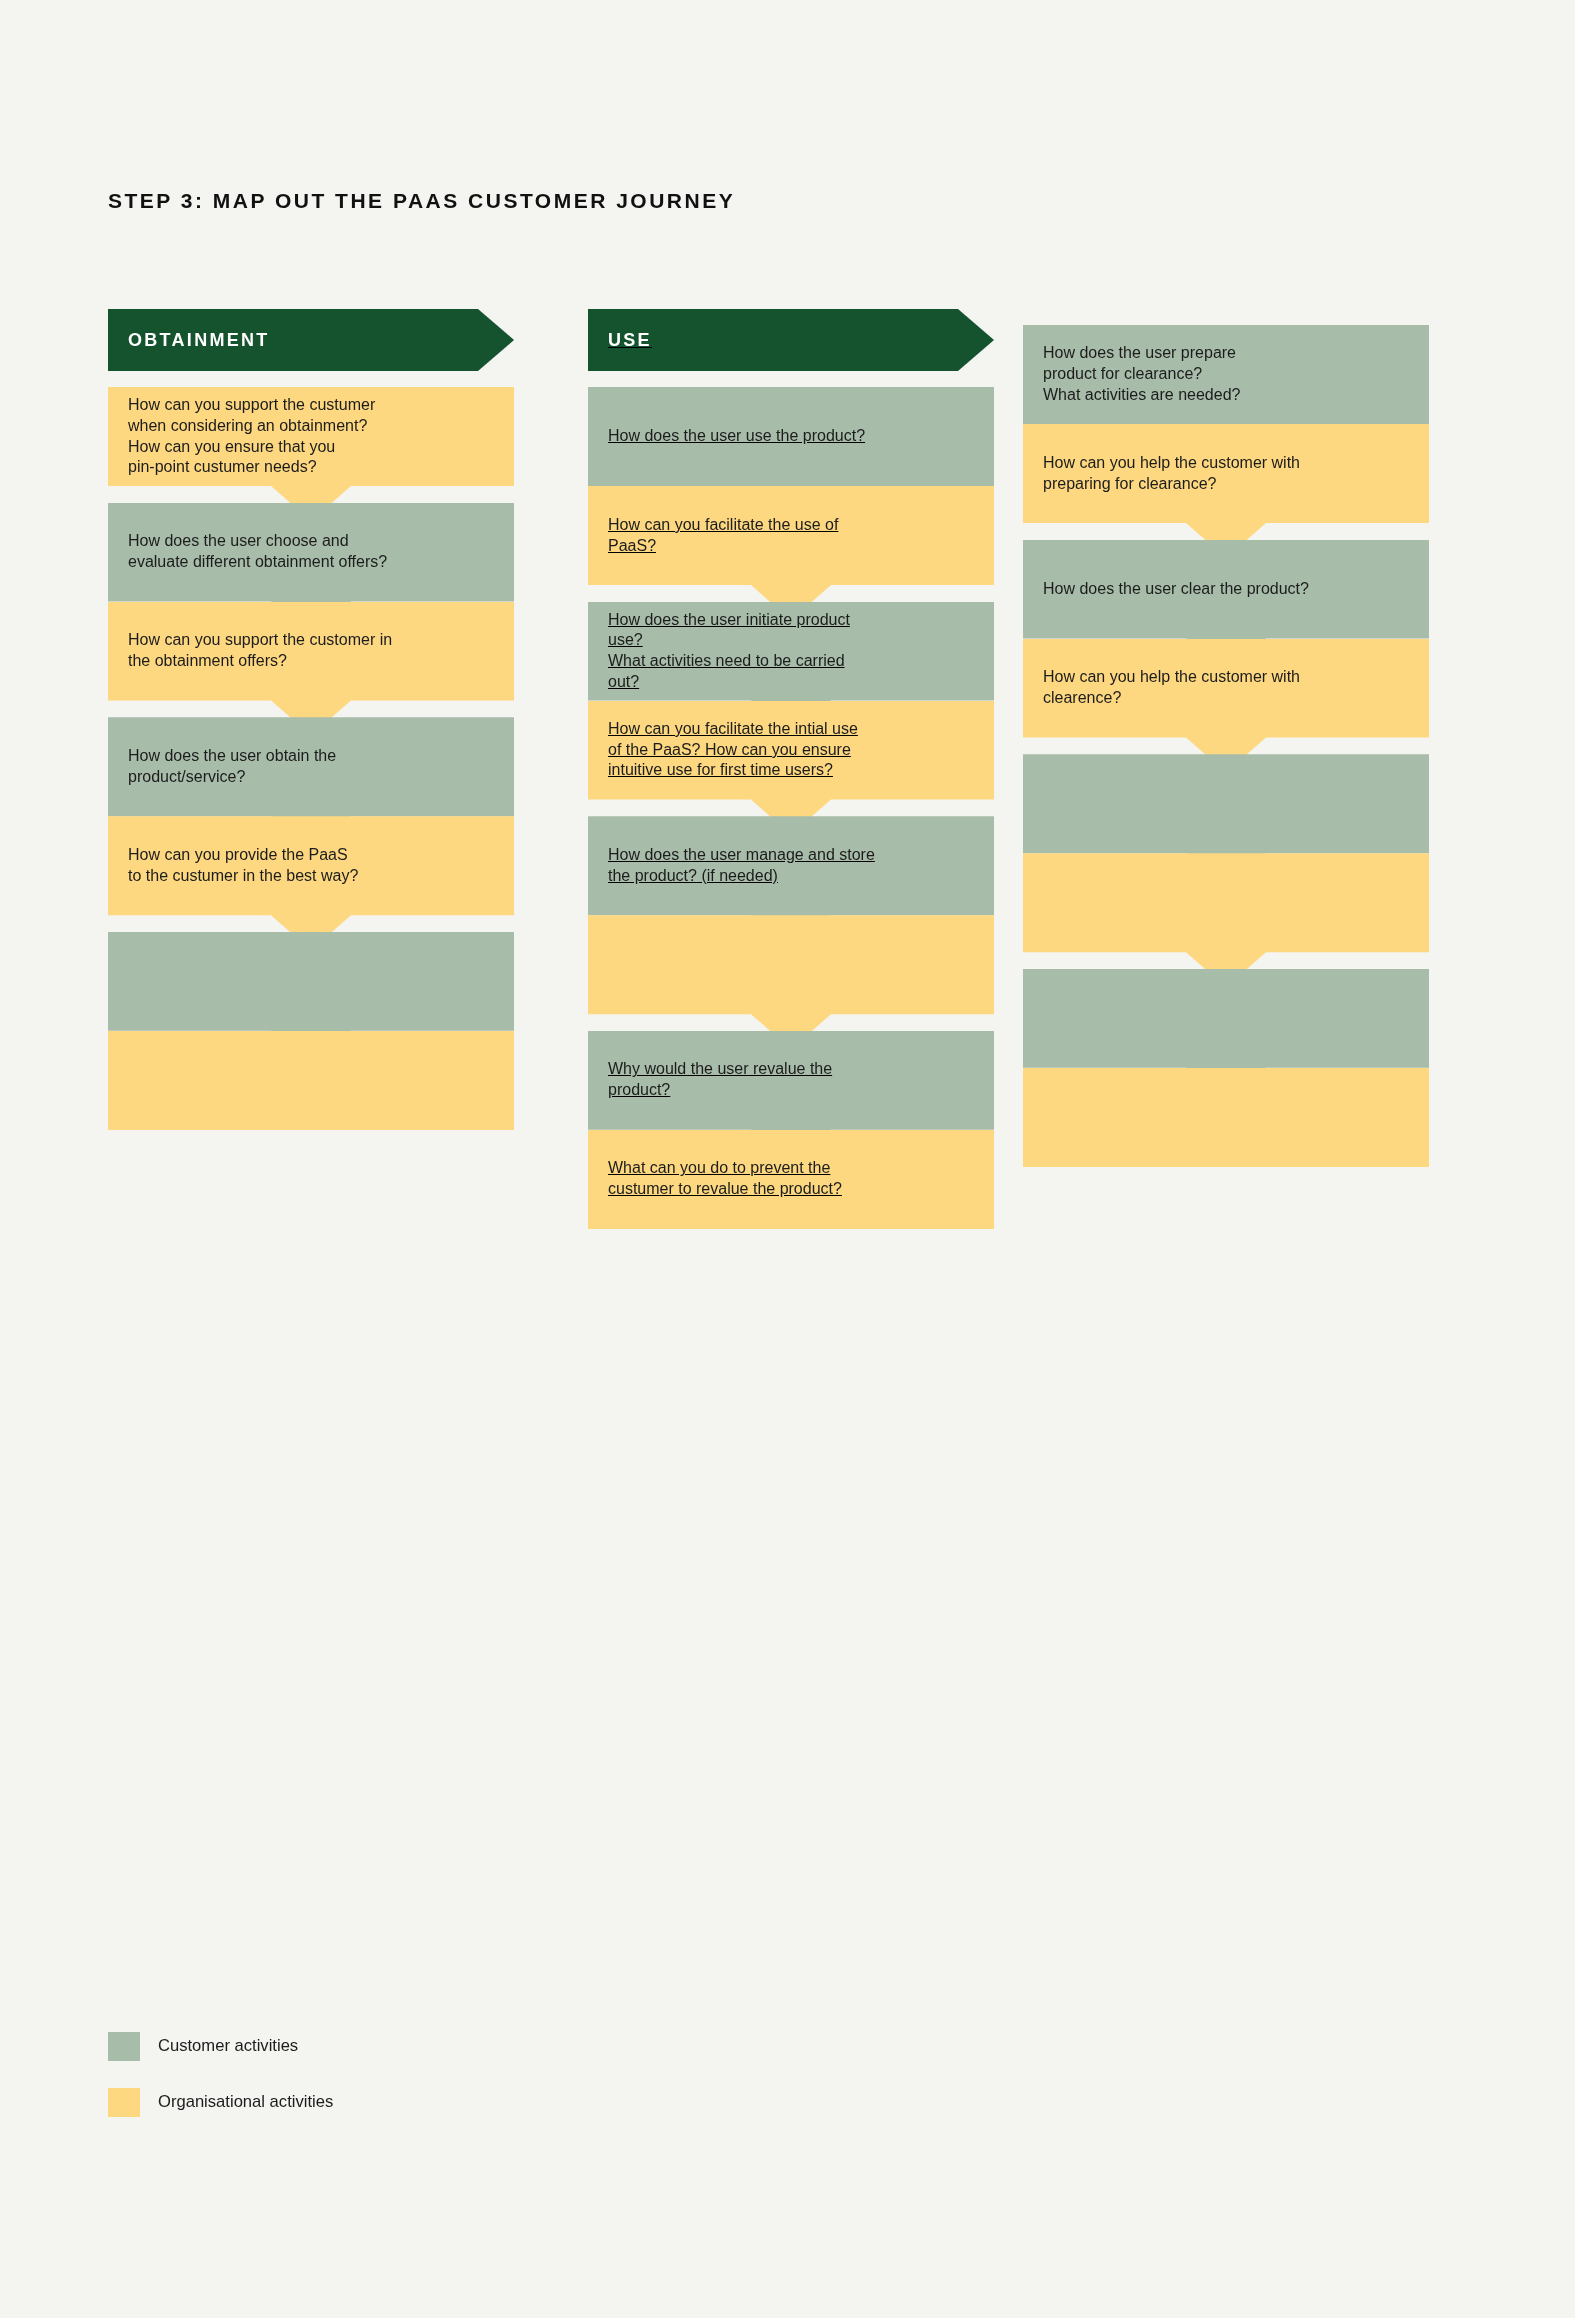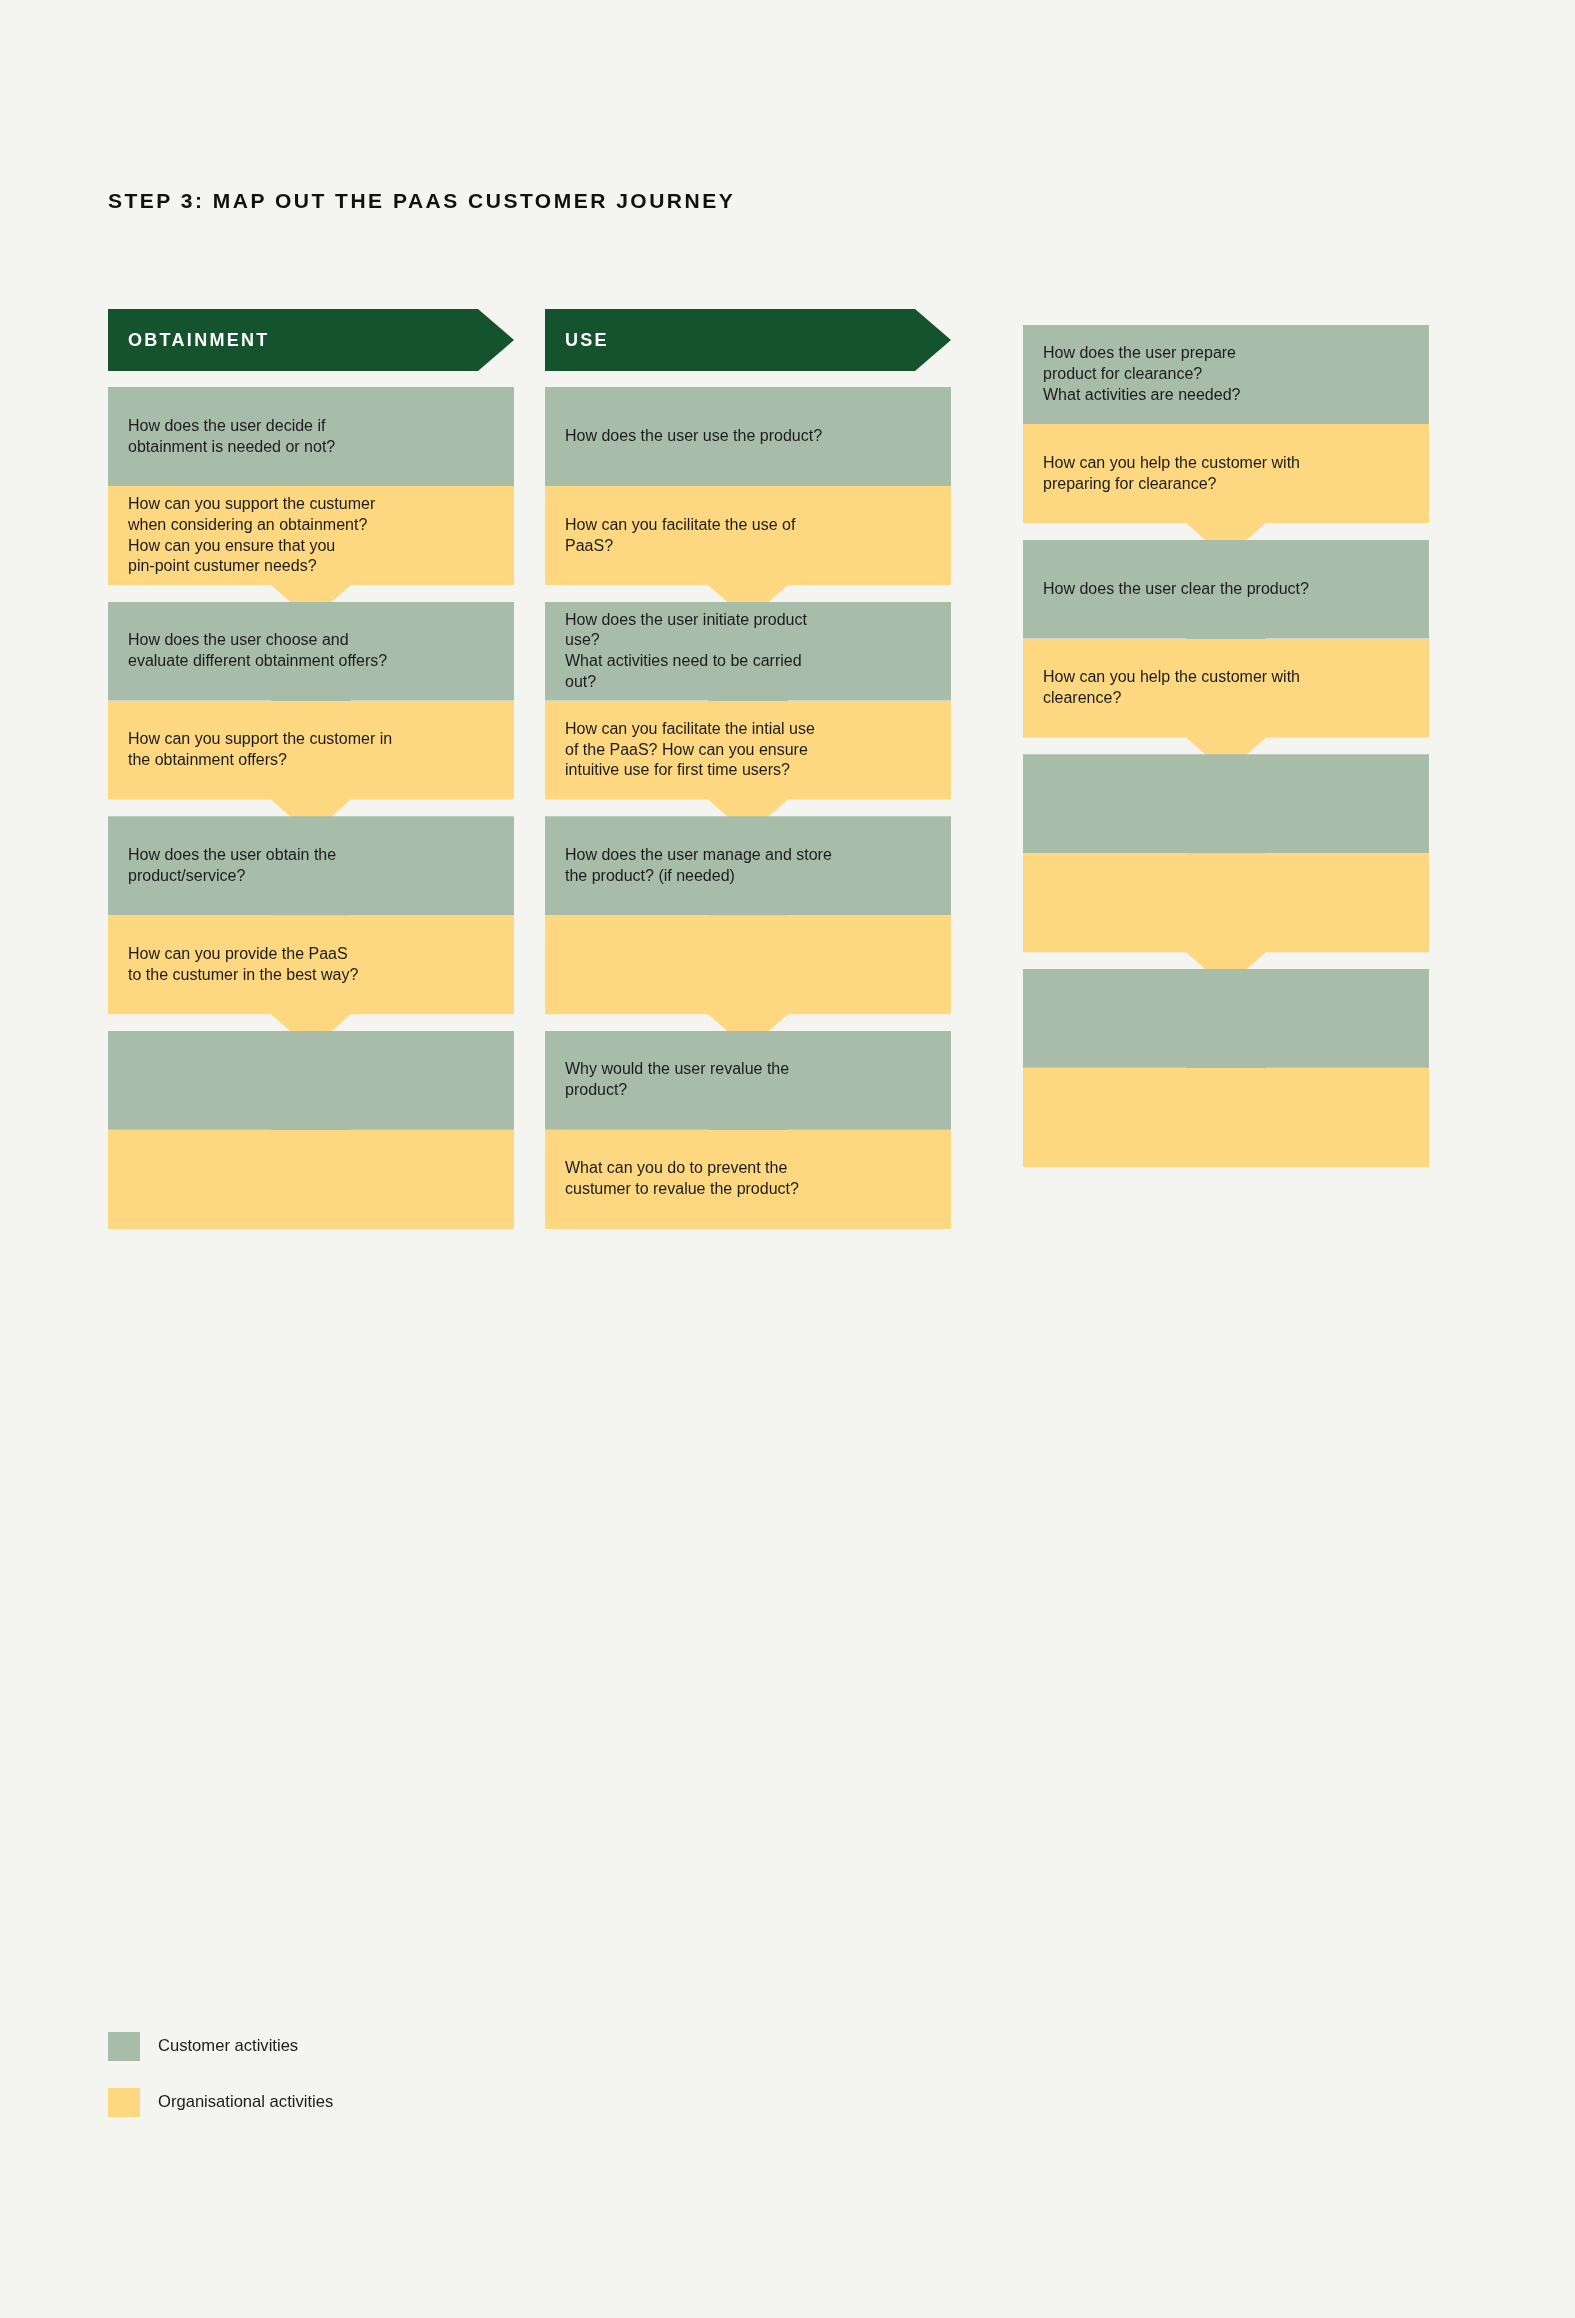--- a/index.html
+++ b/index.html
@@ -39,21 +39,21 @@
     left: 108px;
     top: 309px;
     width: 1359px;
   }
   .column {
     position: absolute;
     top: 0;
     width: 406px;
   }
   .col-0 { left: 0px; }
-  .col-1 { left: 437px; }
+  .col-1 { left: 480px; text-decoration: underline; }
   .col-2 { left: 915px; }
 
   
   .col-header {
     position: relative;
     height: 62px;
     background: #14532d;
     -webkit-clip-path: polygon(0 0, calc(100% - 36px) 0, 100% 50%, calc(100% - 36px) 100%, 0 100%);
     clip-path: polygon(0 0, calc(100% - 36px) 0, 100% 50%, calc(100% - 36px) 100%, 0 100%);
     display: flex;
@@ -193,25 +193,20 @@
 
   <div class="title">STEP 3: MAP OUT THE PAAS CUSTOMER JOURNEY</div>
 
   <div class="columns" id="columns-root">
       <div class="column col-0">
         <div class="col-header">
           <span class="col-header-label">OBTAINMENT</span>
         </div>
         <div class="stack">
           <div class="pair">
-            <div class="block customer">
-              <div class="shape"></div>
-              <div class="txt">How does the user decide if
-obtainment is needed or not?</div>
-            </div>
             <div class="block org">
               <div class="shape"></div>
               <div class="txt">How can you support the custumer
 when considering an obtainment?
 How can you ensure that you
 pin-point custumer needs?</div>
             </div>
           </div>
           <div class="pair">
             <div class="block customer">

